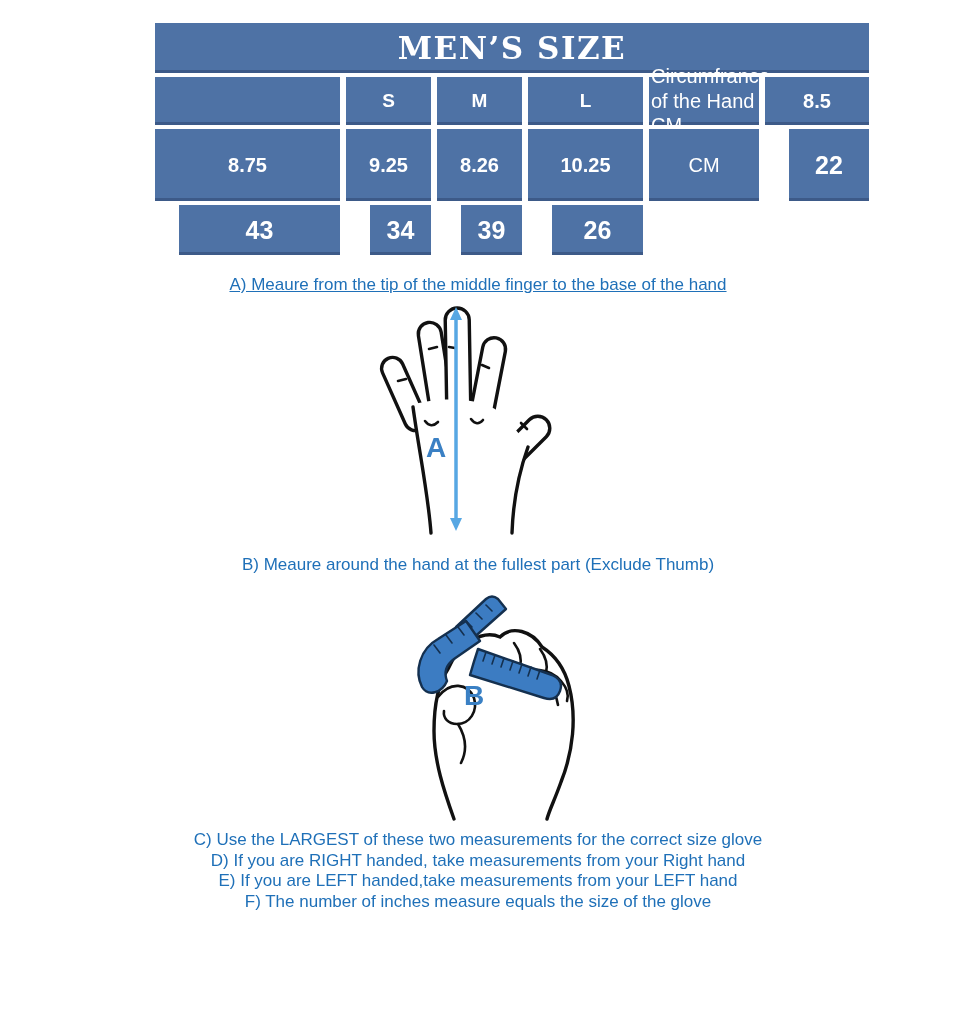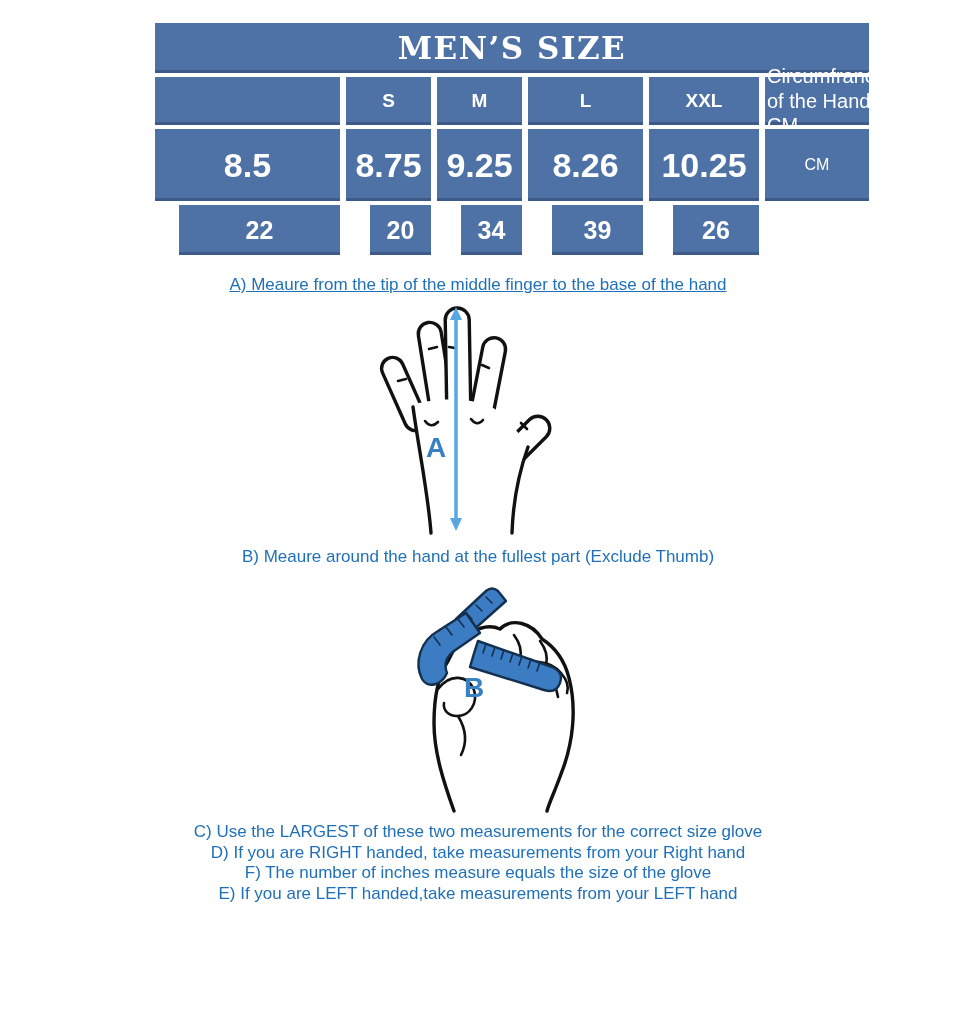--- a/index.html
+++ b/index.html
@@ -25,29 +25,29 @@
   .cell-title{
     grid-column:1 / -1;
     font-family:"DejaVu Serif",serif;
     font-weight:bold;font-size:31px;letter-spacing:1.5px;
   }
   .cell-size{font-weight:bold;font-size:19px;}
   .cell-label{
     justify-content:flex-start;text-align:left;
     padding-left:2px;font-size:20px;line-height:1.22;
   }
-  .cell-label-center{font-size:16px;}
-  .cell-num-big{font-weight:bold;font-size:34px;}
+  .cell-label-center{font-size:20px;}
+  .cell-num-big{font-weight:bold;font-size:20px;}
   .cell-num{font-weight:bold;font-size:25px;margin-left:24px;}
   
   .instr{
     text-align:center;color:#1F70B8;font-size:17px;line-height:20px;
   }
   .instr-a{margin-top:20px;text-decoration:underline;}
-  .instr-b{margin-top:10px;}
+  .instr-b{margin-top:18px;}
   .bottom-block{margin-top:5px;line-height:20.5px;}
   
   .illus{display:block;overflow:visible;}
   .illus-a{margin:10px auto 0;transform:translateX(-11px);}
   .illus-b{margin:10px auto 0;transform:translateX(10px);}
   .hand-line{fill:none;stroke:#111;stroke-width:3.4;stroke-linecap:round;}
   .hand-shape{fill:#fff;stroke:#111;stroke-width:3.4;stroke-linecap:round;}
   .hand-fill{fill:#fff;stroke:none;}
   .crease{fill:none;stroke:#111;stroke-width:2.6;stroke-linecap:round;}
   .tape{fill:#3C7CC2;stroke:#14304F;stroke-width:2.4;stroke-linejoin:round;}
@@ -62,32 +62,31 @@
 </head>
 <body>
 
 <div class="size-table">
   <div class="cell cell-title">MEN’S SIZE</div>
 
   <div class="cell"></div>
   <div class="cell cell-size">S</div>
   <div class="cell cell-size">M</div>
   <div class="cell cell-size">L</div>
-  <div class="cell cell-size">XXL</div>
 
   <div class="cell cell-label">Circumfrance of the Hand CM</div>
   <div class="cell cell-num-big">8.5</div>
   <div class="cell cell-num-big">8.75</div>
   <div class="cell cell-num-big">9.25</div>
   <div class="cell cell-num-big">8.26</div>
   <div class="cell cell-num-big">10.25</div>
 
   <div class="cell cell-label-center">CM</div>
   <div class="cell cell-num">22</div>
-  <div class="cell cell-num">20</div>
+  <div class="cell cell-num">43</div>
   <div class="cell cell-num">34</div>
   <div class="cell cell-num">39</div>
   <div class="cell cell-num">26</div>
 </div>
 
 <div class="instr instr-a">A) Meaure from the tip of the middle finger to the base of the hand</div>
 
 <svg class="illus illus-a" width="176" height="232" viewBox="0 0 176 232" xmlns="http://www.w3.org/2000/svg">
 
   <g>
@@ -152,15 +151,15 @@
     <path class="tape-tick" d="M 124 79 L 121 88"></path>
     <path class="tape-tick" d="M 133 82 L 130 91"></path>
     <path class="tape-tick" d="M 142 85 L 139 94"></path>
   </g>
   <text class="diagram-letter" x="66" y="120">B</text>
 </svg>
 
 <div class="instr bottom-block">
   <div>C) Use the LARGEST of these two measurements for the correct size glove</div>
   <div>D) If you are RIGHT handed, take measurements from your Right hand</div>
+  <div>E) If you are LEFT handed,take measurements from your LEFT hand</div>
   <div>F) The number of inches measure equals the size of the glove</div>
-  <div>E) If you are LEFT handed,take measurements from your LEFT hand</div>
 </div>
 
 </body></html>

